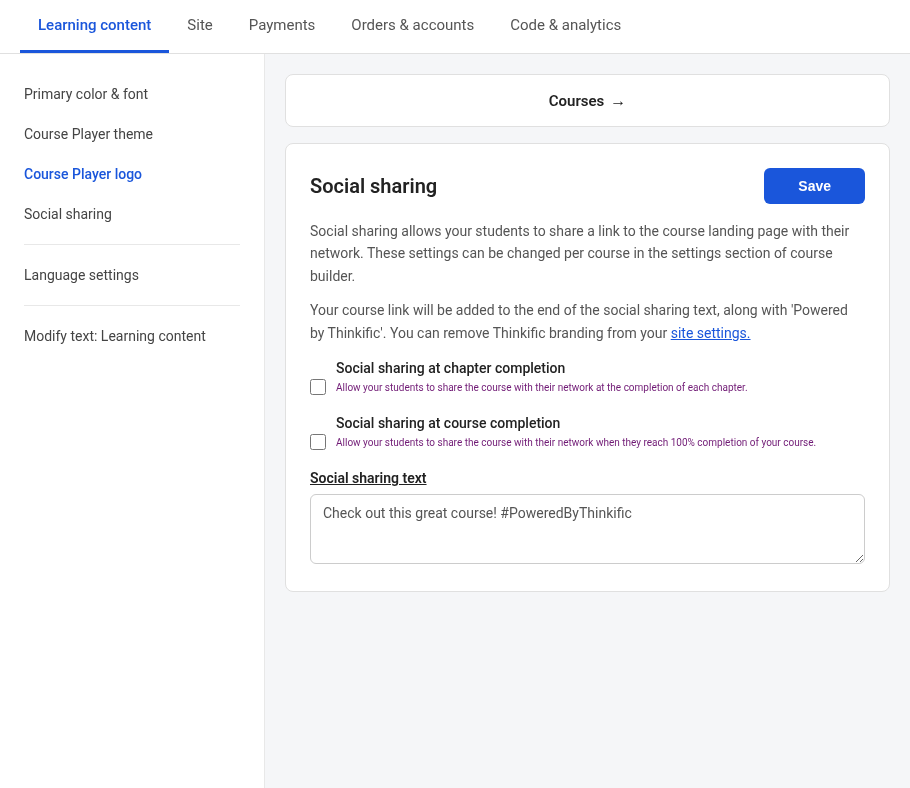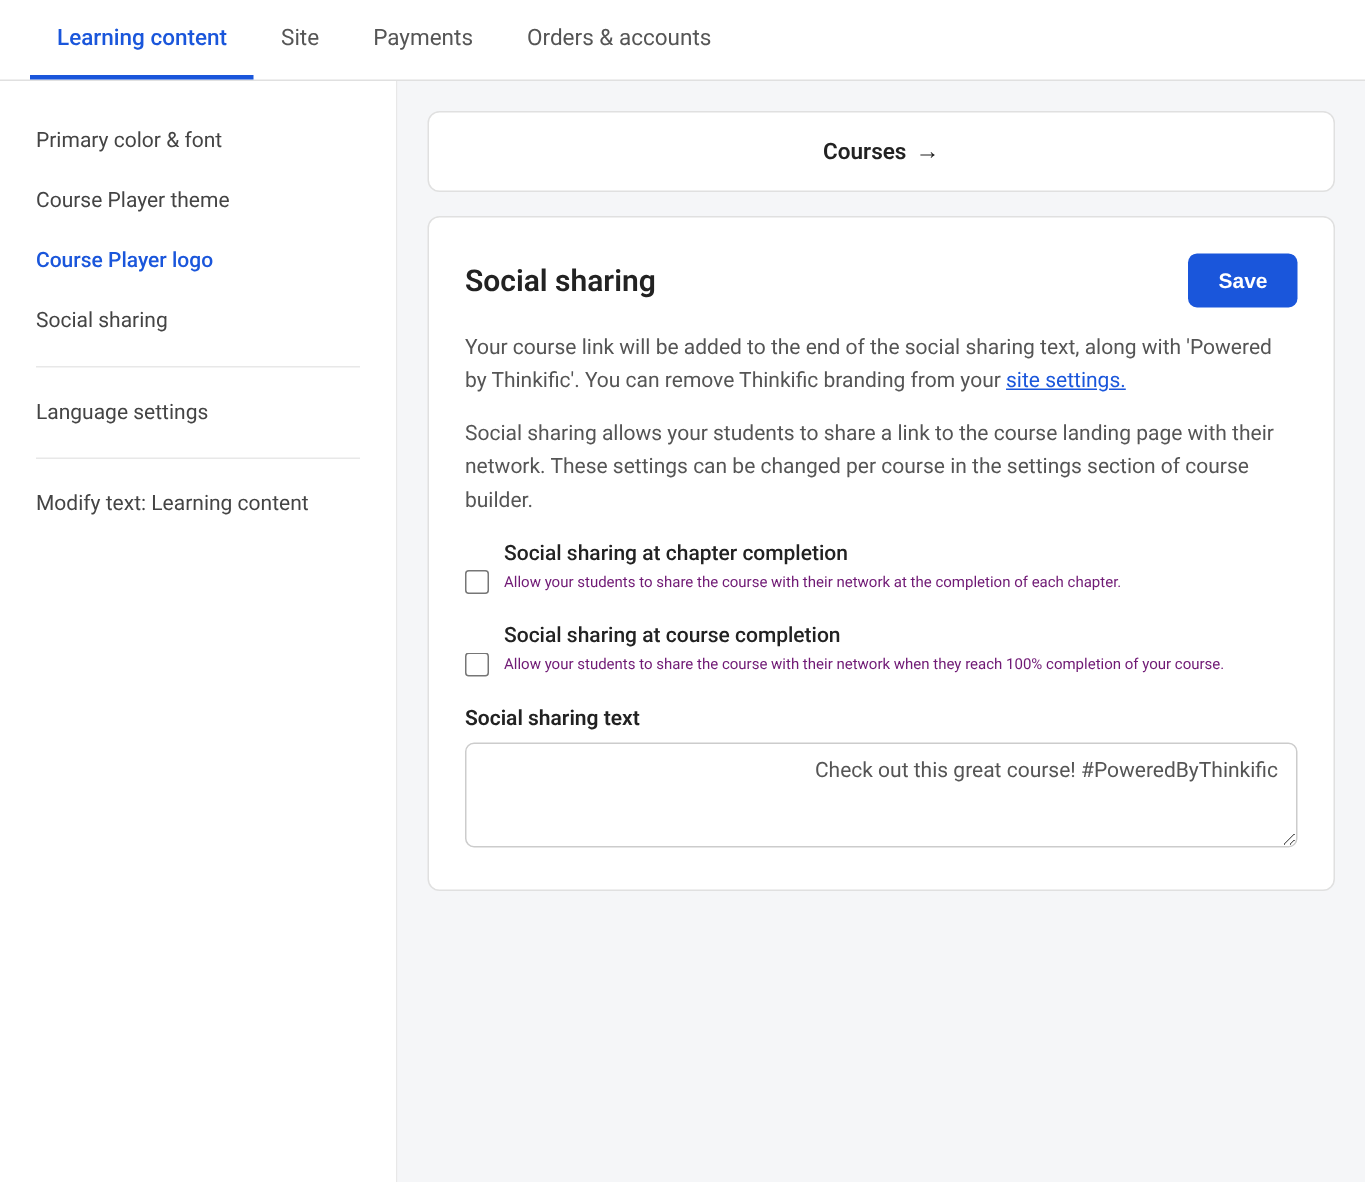--- a/index.html
+++ b/index.html
@@ -118,21 +118,21 @@
       font-weight: 600;
       color: #222;
     }
 
     
     .btn-save {
       background: #1a56db;
       color: #fff;
       border: none;
       border-radius: 6px;
-      padding: 10px 20px;
+      padding: 10px 34px;
       font-size: 14px;
       font-weight: 600;
       cursor: pointer;
     }
 
     
     .desc-text {
       color: #555;
       font-size: 14px;
       line-height: 1.6;
@@ -175,51 +175,52 @@
       color: #701a75;
       line-height: 1.5;
     }
 
     
     .section-label {
       font-size: 14px;
       font-weight: 600;
       color: #222;
       margin-bottom: 8px;
+      text-decoration: underline;
     }
 
     
     .sharing-textarea {
       width: 100%;
       height: 70px;
       border: 1px solid #ccc;
       border-radius: 6px;
       padding: 10px 12px;
       font-size: 14px;
       color: #555;
       resize: vertical;
       font-family: inherit;
       outline: none;
-      text-align: right;
     }
     .textarea-hint {
       font-size: 12px;
       color: #888;
       margin-top: 6px;
       line-height: 1.5;
     }
   </style>
 </head>
 <body>
 
 <nav class="top-nav">
   <a class="top-nav-item active">Learning content</a>
   <a class="top-nav-item">Site</a>
   <a class="top-nav-item">Payments</a>
   <a class="top-nav-item">Orders &amp; accounts</a>
+  <a class="top-nav-item">Code &amp; analytics</a>
 </nav>
 
 <div class="layout">
 
   <aside class="sidebar">
     <div class="sidebar-item">Primary color &amp; font</div>
     <div class="sidebar-item">Course Player theme</div>
     <div class="sidebar-item active">Course Player logo</div>
     <div class="sidebar-item">Social sharing</div>
     <div class="sidebar-divider"></div>
@@ -236,25 +237,25 @@
         <span class="arrow-right">→</span>
       </div>
     </div>
 
     <div class="card">
       <div class="card-header">
         <h2 class="card-title">Social sharing</h2>
         <button class="btn-save">Save</button>
       </div>
 
+      <p class="desc-text">Social sharing allows your students to share a link to the course landing page with their network. These settings can be changed per course in the settings section of course builder.</p>
+
       <p class="desc-text">
         <span>Your course link will be added to the end of the social sharing text, along with 'Powered by Thinkific'. You can remove Thinkific branding from your </span><span class="link-text">site settings.</span>
       </p>
-
-      <p class="desc-text">Social sharing allows your students to share a link to the course landing page with their network. These settings can be changed per course in the settings section of course builder.</p>
 
       <div class="checkbox-row">
         <input type="checkbox" style="">
         <div class="checkbox-label-group">
           <span class="checkbox-title">Social sharing at chapter completion</span>
           <span class="checkbox-desc">Allow your students to share the course with their network at the completion of each chapter.</span>
         </div>
       </div>
 
       <div class="checkbox-row">

